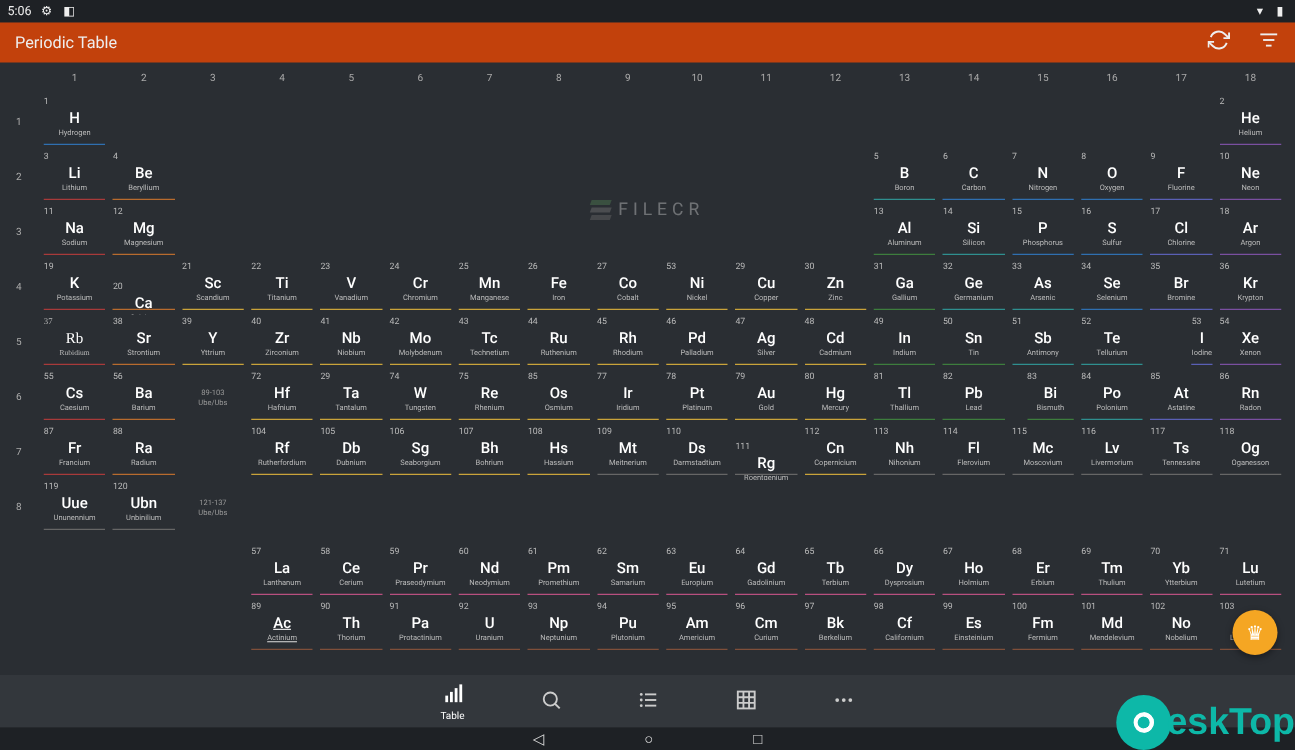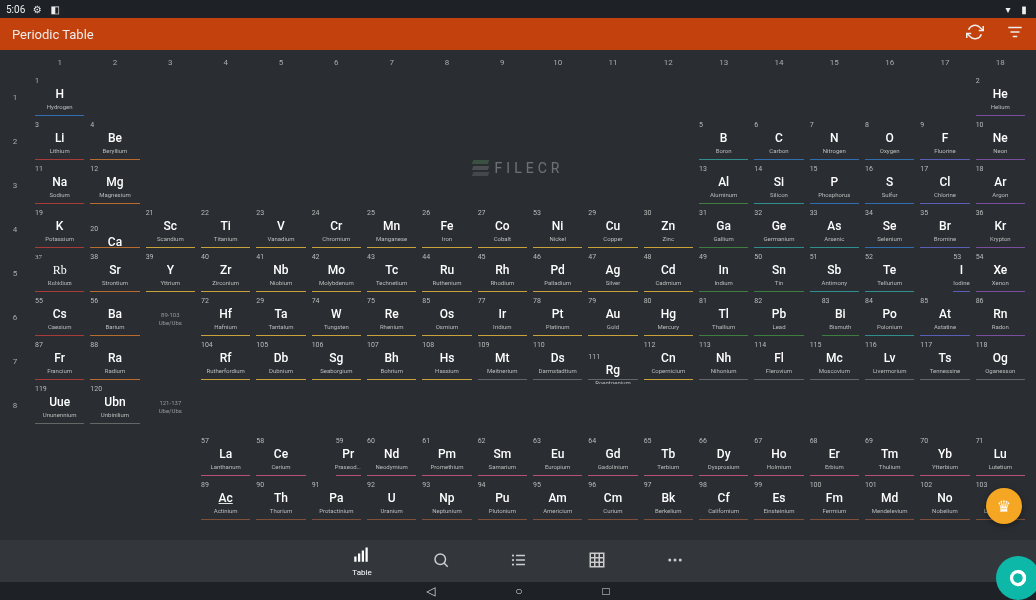--- a/index.html
+++ b/index.html
@@ -119,21 +119,21 @@
     position: absolute;
     left: 0; right: 0; bottom: 18px;
     height: 42px;
     background: #33373c;
     display: flex;
     align-items: center;
     justify-content: center;
     gap: 60px;
   }
   .nav-item {
-    display: flex; flex-direction: column; align-items: flex-start;
+    display: flex; flex-direction: column; align-items: flex-end;
     cursor: pointer; color: #ccc;
     font-size: 8px; gap: 2px;
   }
   .nav-item.active { color: #fff; }
   
   .sys-nav {
     position: absolute;
     bottom: 0; left: 0; right: 0;
     height: 18px;
     background: #1e2125;
@@ -815,21 +815,21 @@
         <div class="sym">La</div>
         <div class="name">Lanthanum</div>
         <div class="bar cat-lanth"></div>
       </div>
       <div class="element" style="grid-area: 1 / 5;">
         <div class="num">58</div>
         <div class="sym">Ce</div>
         <div class="name">Cerium</div>
         <div class="bar cat-lanth"></div>
       </div>
-      <div class="element" style="grid-area: 1 / 6; margin-left: 24px;">
+      <div class="element" style="grid-area: 1 / 6;">
         <div class="num">59</div>
         <div class="sym">Pr</div>
         <div class="name">Praseodymium</div>
         <div class="bar cat-lanth"></div>
       </div>
       <div class="element" style="grid-area: 1 / 7;">
         <div class="num">60</div>
         <div class="sym">Nd</div>
         <div class="name">Neodymium</div>
         <div class="bar cat-lanth"></div>
@@ -1053,13 +1053,14 @@
   <span>□</span>
 </div>
 
 <div class="logo-overlay">
   <span class="circle">
     <svg width="26" height="26" viewBox="0 0 24 24" fill="none" stroke="#fff" stroke-width="3">
         <circle cx="12" cy="12" r="6"></circle>
         <path d="M12 6 a6 6 0 0 1 0 12"></path>
       </svg>
   </span>
+  <span>eskTop</span>
 </div>
 
 </body></html>

